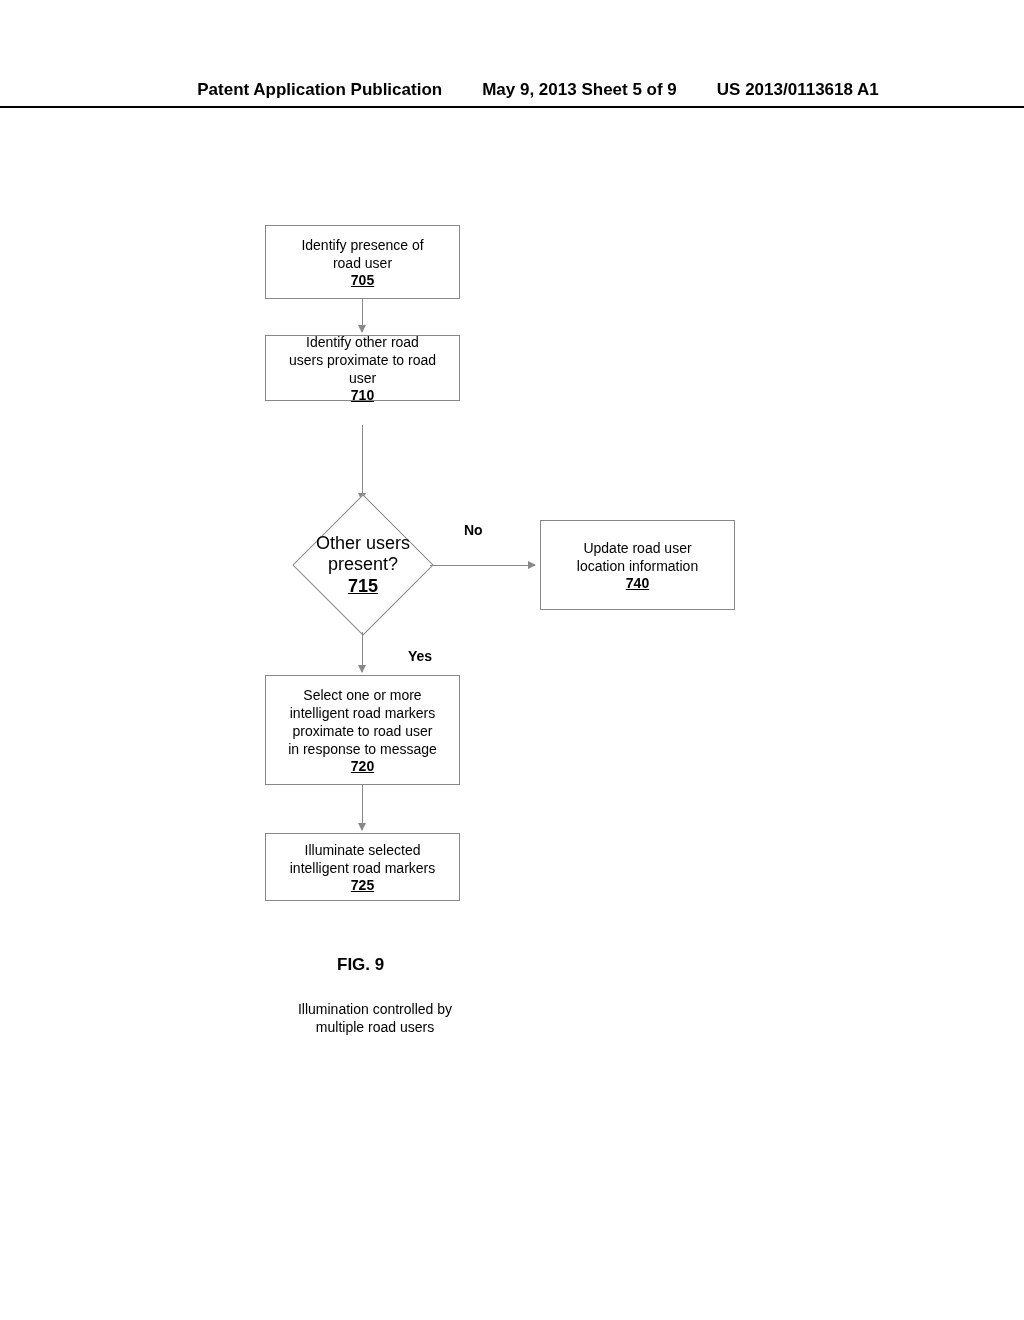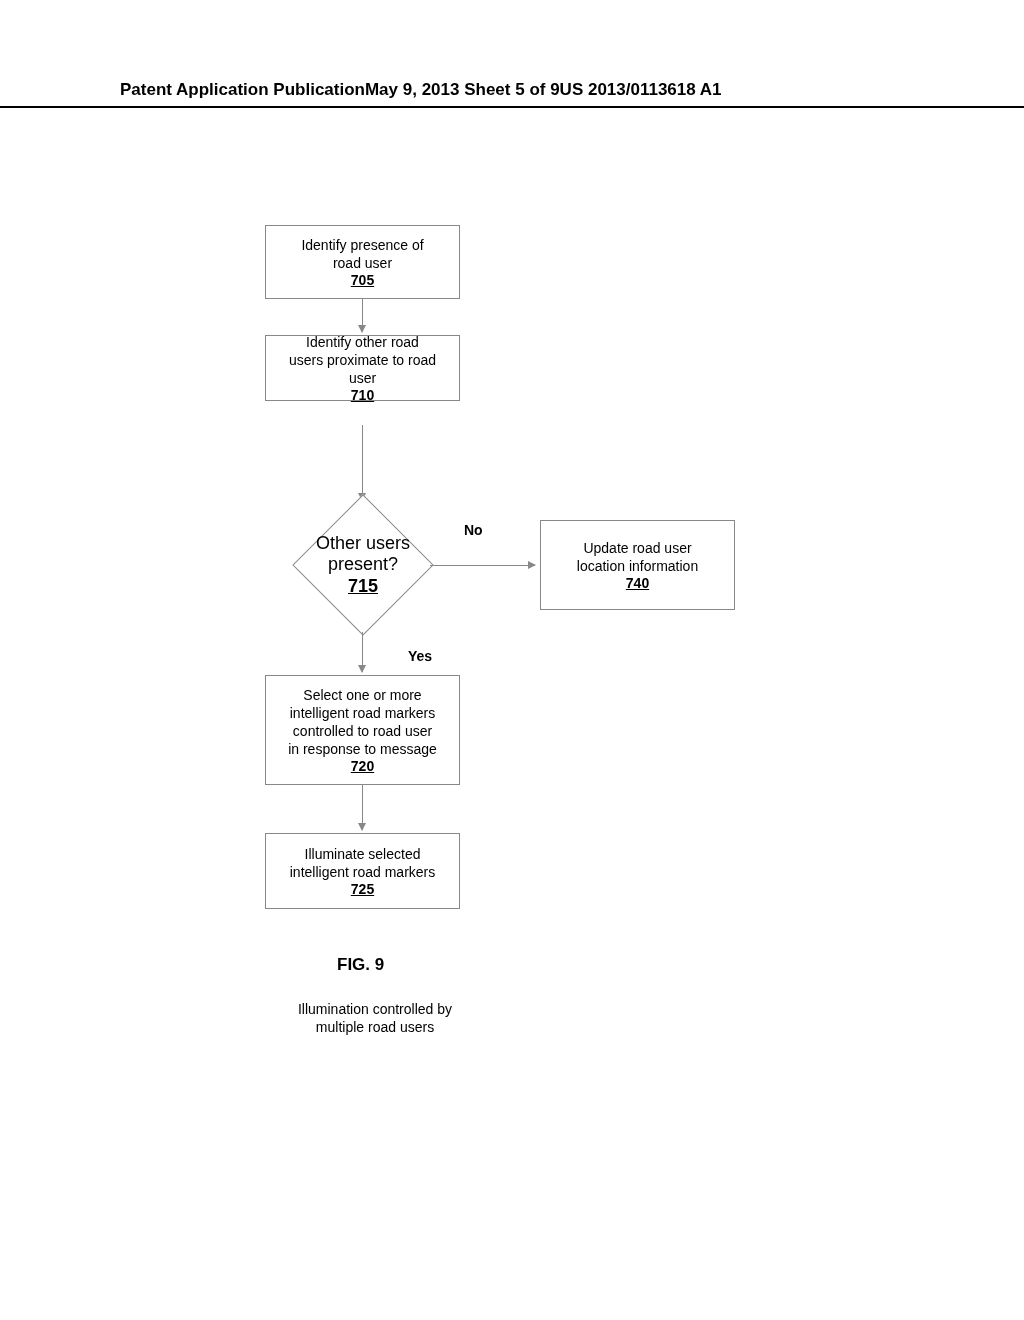--- a/index.html
+++ b/index.html
@@ -17,24 +17,25 @@
     .header {
       position: absolute;
       top: 80px;
       left: 0;
       width: 100%;
       border-bottom: 2px solid #000;
       padding-bottom: 6px;
     }
     .header-row {
       display: flex;
-      justify-content: flex-start;
+      justify-content: center;
       padding: 0 68px 0 120px;
       font-size: 17px;
       font-weight: bold;
+      gap: 40px;
     }
     .flowchart {
       position: absolute;
       top: 200px;
       left: 0;
       width: 100%;
       height: 1000px;
     }
     .box {
       position: absolute;
@@ -171,27 +172,27 @@
 
   <div class="box" style="left:540px; top:320px; width:195px; height:90px;">
     <div class="box-text">Update road user location information</div>
     <div class="box-num">740</div>
   </div>
 
   <div class="label" style="left:384px; top:448px;">Yes</div>
   <div class="arrow-v" style="left:362px; top:432px; height:40px;"></div>
 
   <div class="box" style="left:265px; top:475px; width:195px; height:110px;">
-    <div class="box-text">Select one or more intelligent road markers controlled to road user in response to message</div>
+    <div class="box-text">Select one or more intelligent road markers proximate to road user in response to message</div>
     <div class="box-num">720</div>
   </div>
 
   <div class="arrow-v" style="left:362px; top:585px; height:45px;"></div>
 
-  <div class="box" style="left:265px; top:633px; width:195px; height:76px;">
+  <div class="box" style="left:265px; top:633px; width:195px; height:68px;">
     <div class="box-text">Illuminate selected intelligent road markers</div>
     <div class="box-num">725</div>
   </div>
 
   <div class="figure-label" style="left:337px; top:755px;">FIG. 9</div>
 
   <div class="caption" style="left:285px; top:800px; width:180px;">
     <span>Illumination controlled by multiple road users</span>
   </div>
 

